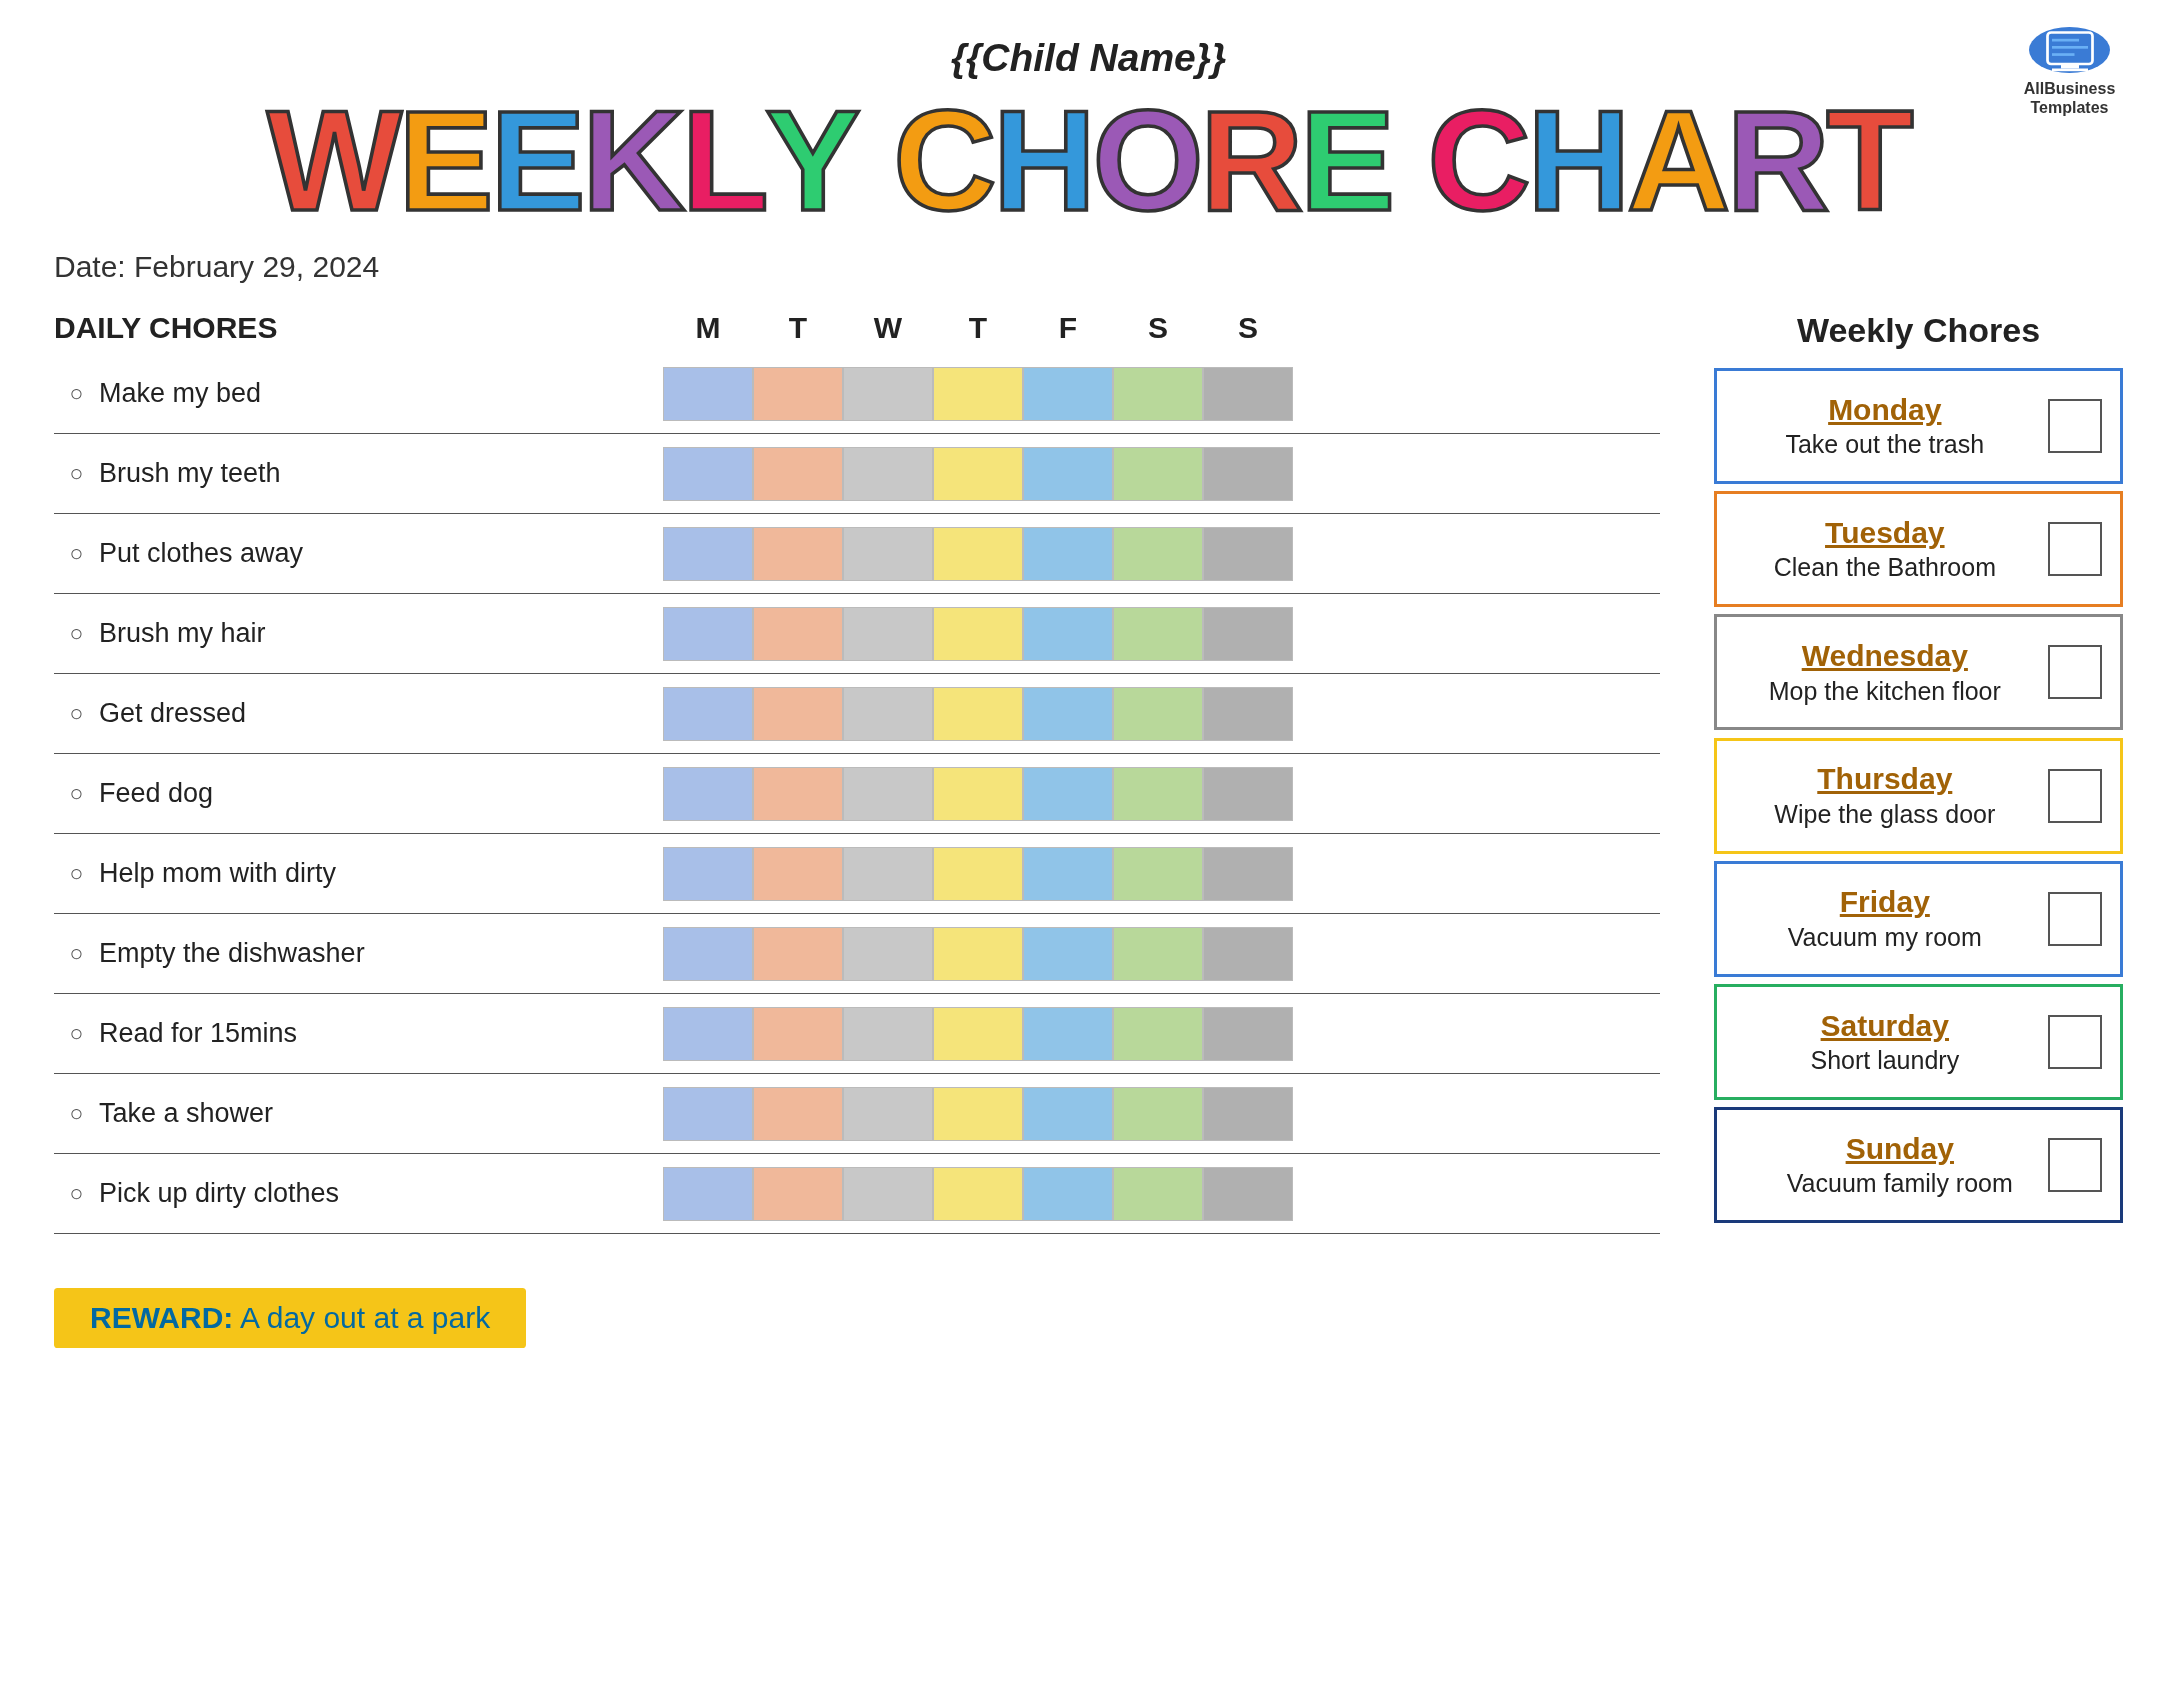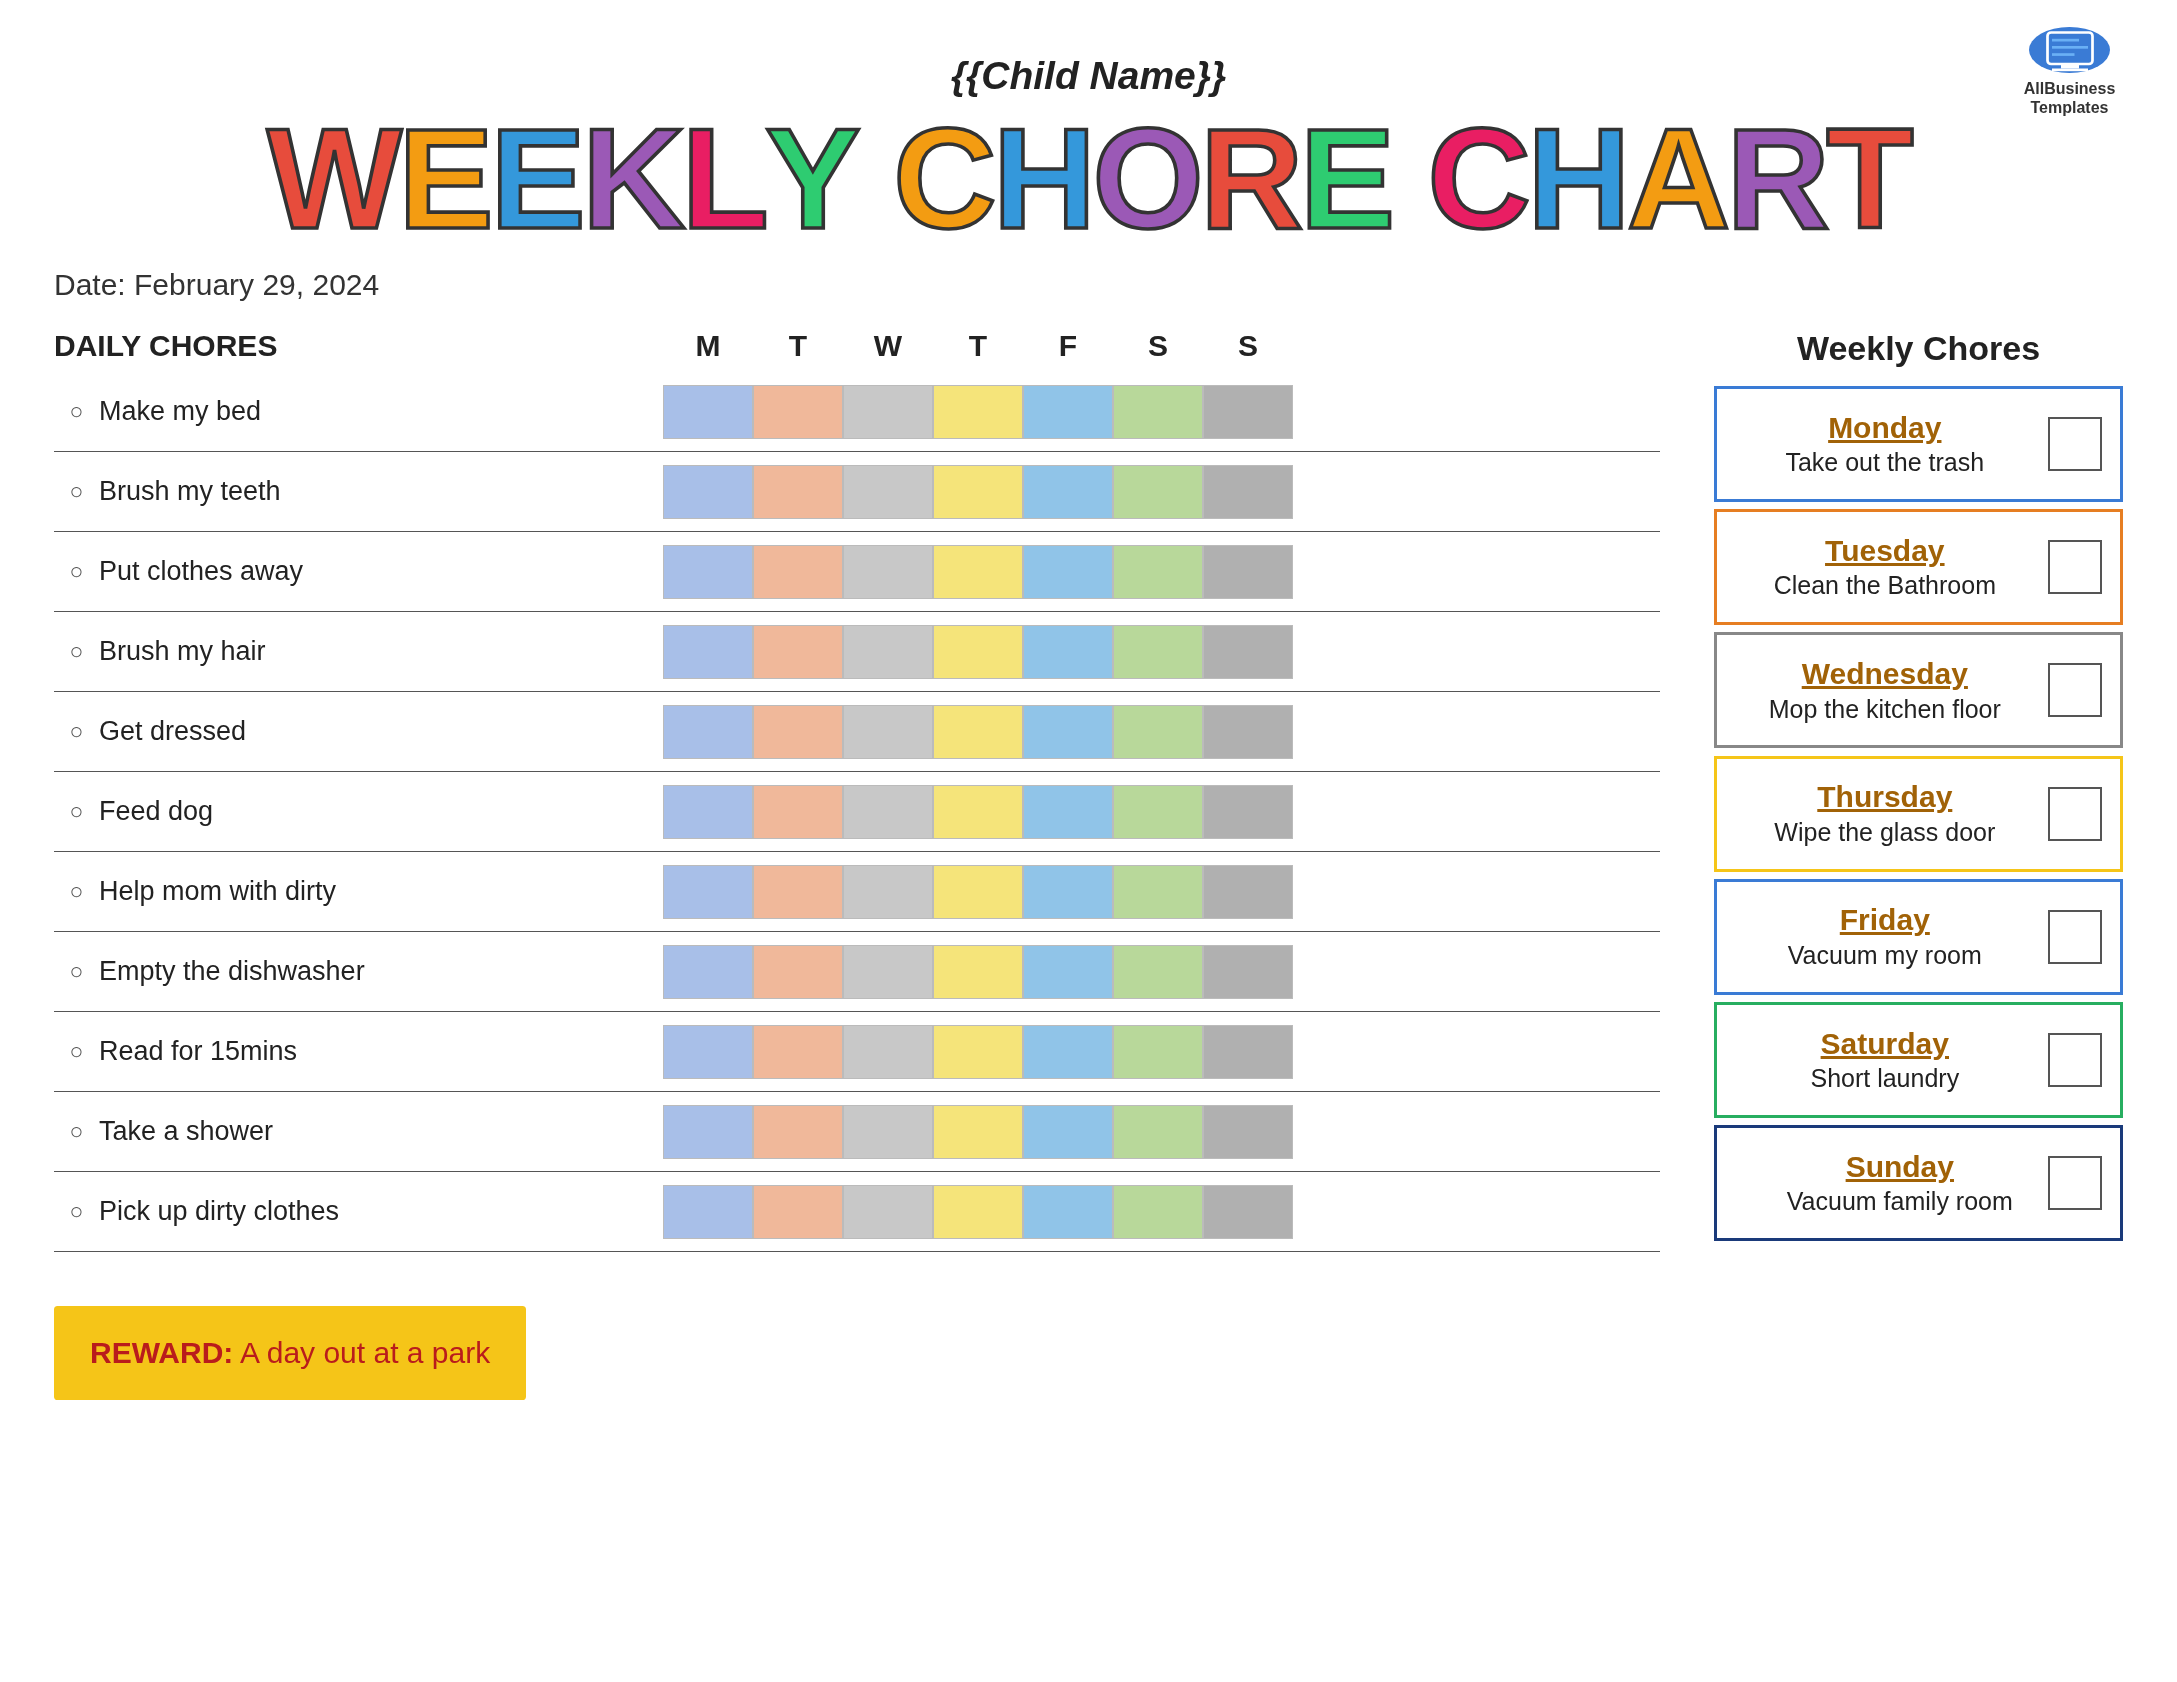--- a/index.html
+++ b/index.html
@@ -42,21 +42,21 @@
     }
 
     
     .child-name {
       text-align: center;
       font-size: 39px;
       font-weight: bold;
       font-style: italic;
       color: #222;
       margin-bottom: 9px;
-      margin-top: 18px;
+      margin-top: 0;
     }
 
     
     .big-title {
       display: flex;
       justify-content: center;
       align-items: center;
       margin-bottom: 18px;
       gap: 0;
     }
@@ -175,23 +175,23 @@
     .box-green  { background: #b8d89a; }
     .box-gray   { background: #b0b0b0; }
 
     
     .reward-section {
       margin-top: 54px;
     }
     .reward-box {
       display: inline-block;
       background: #f5c518;
-      padding: 30px 36px;
+      padding: 13px 36px;
       font-size: 30px;
-      color: #b91c1c;
+      color: #0369a1;
       border-radius: 3.6px;
     }
     .reward-label {
       font-weight: bold;
     }
 
     
     .right-section {
       width: 409px;
       flex-shrink: 0;

